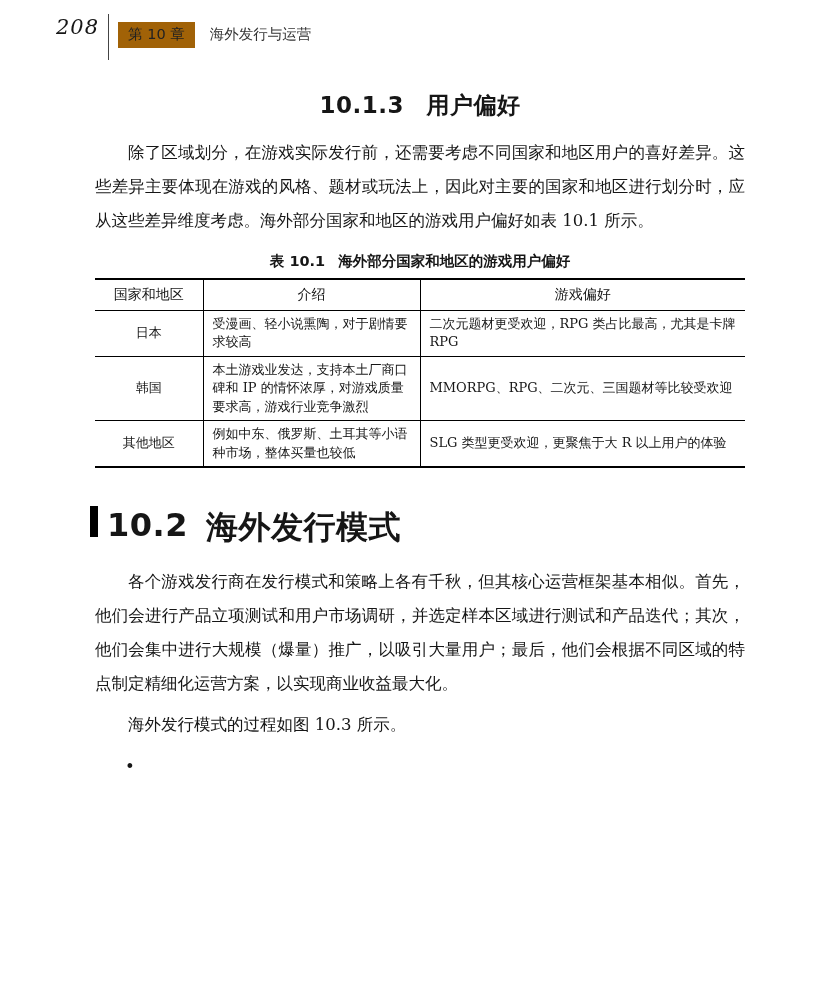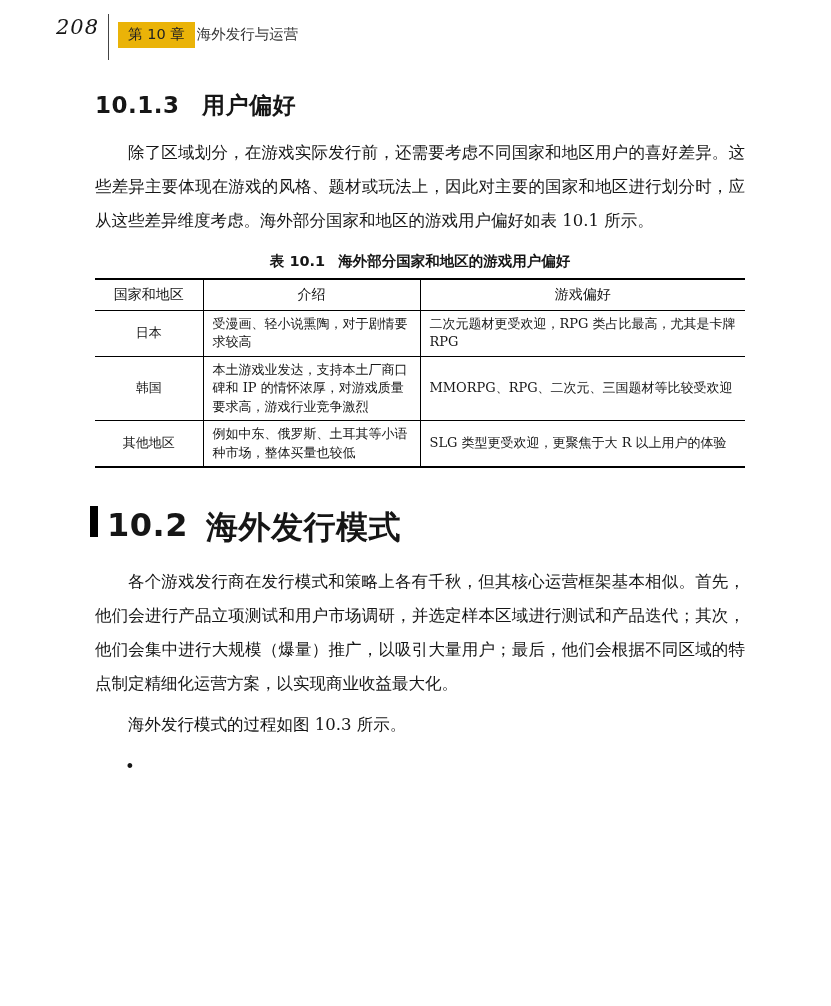--- a/index.html
+++ b/index.html
@@ -33,44 +33,45 @@
     width: 1px;
     height: 46px;
     background: #444;
     margin-left: 9px;
     align-self: flex-start;
     margin-top: 2px;
   }
   .chapter-badge {
     font-family: "DejaVu Sans", "Liberation Sans", sans-serif;
     font-size: 14.5px;
-    background: #eab308;
+    background: #a16207;
     color: #222;
     padding: 3px 10px 4px 10px;
     margin-left: 9px;
     white-space: nowrap;
   }
   .chapter-title {
     font-family: "DejaVu Sans", "Liberation Sans", sans-serif;
     font-size: 14.5px;
     color: #333;
-    margin-left: 2px;
+    margin-left: 15px;
     padding-bottom: 4px;
     white-space: nowrap;
   }
 
   
   .content { padding: 0 86px 0 95px; }
 
   .subsection-heading {
     font-family: "DejaVu Sans", "Liberation Sans", sans-serif;
     font-size: 23px;
     font-weight: bold;
     margin: 42px 0 0 0;
     letter-spacing: 0.5px;
+    text-align: center;
   }
   .subsection-heading .sec-num { margin-right: 14px; }
 
   .body-para {
     font-size: 16.5px;
     line-height: 34px;
     text-align: justify;
     text-indent: 2em;
     margin: 15px 0 0 0;
   }

